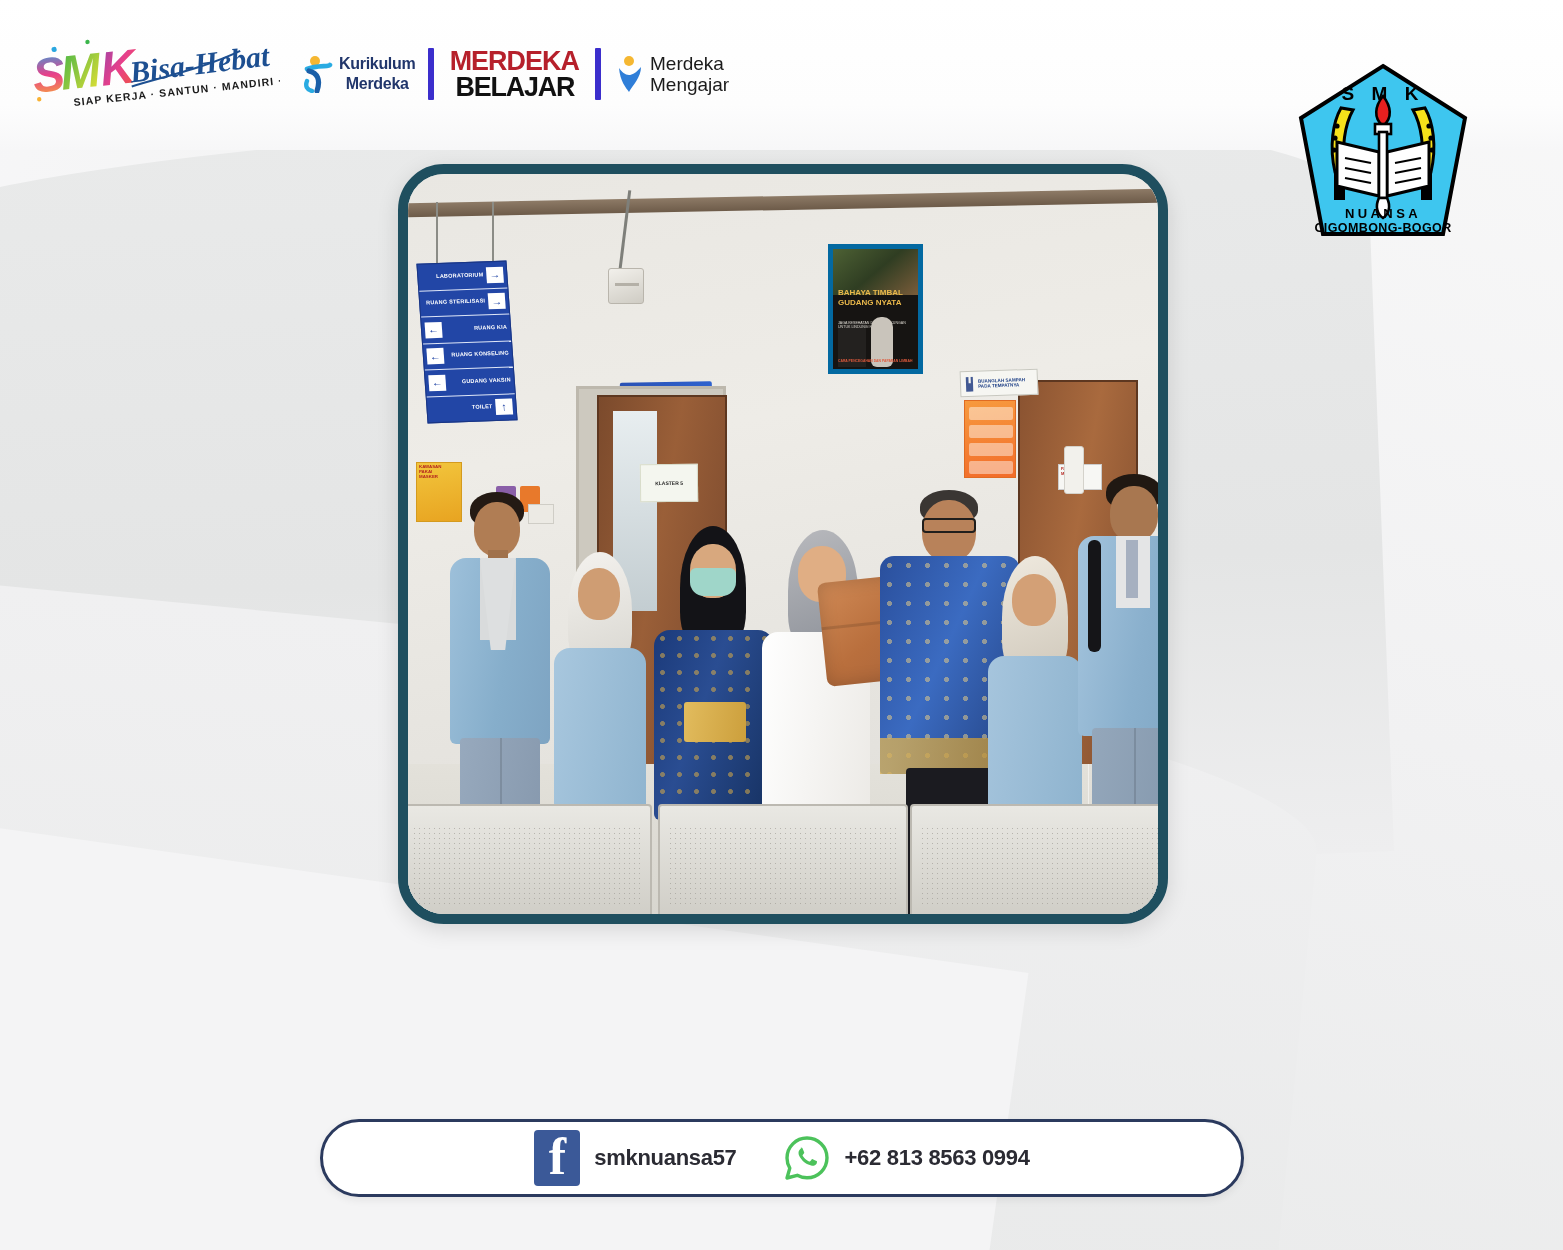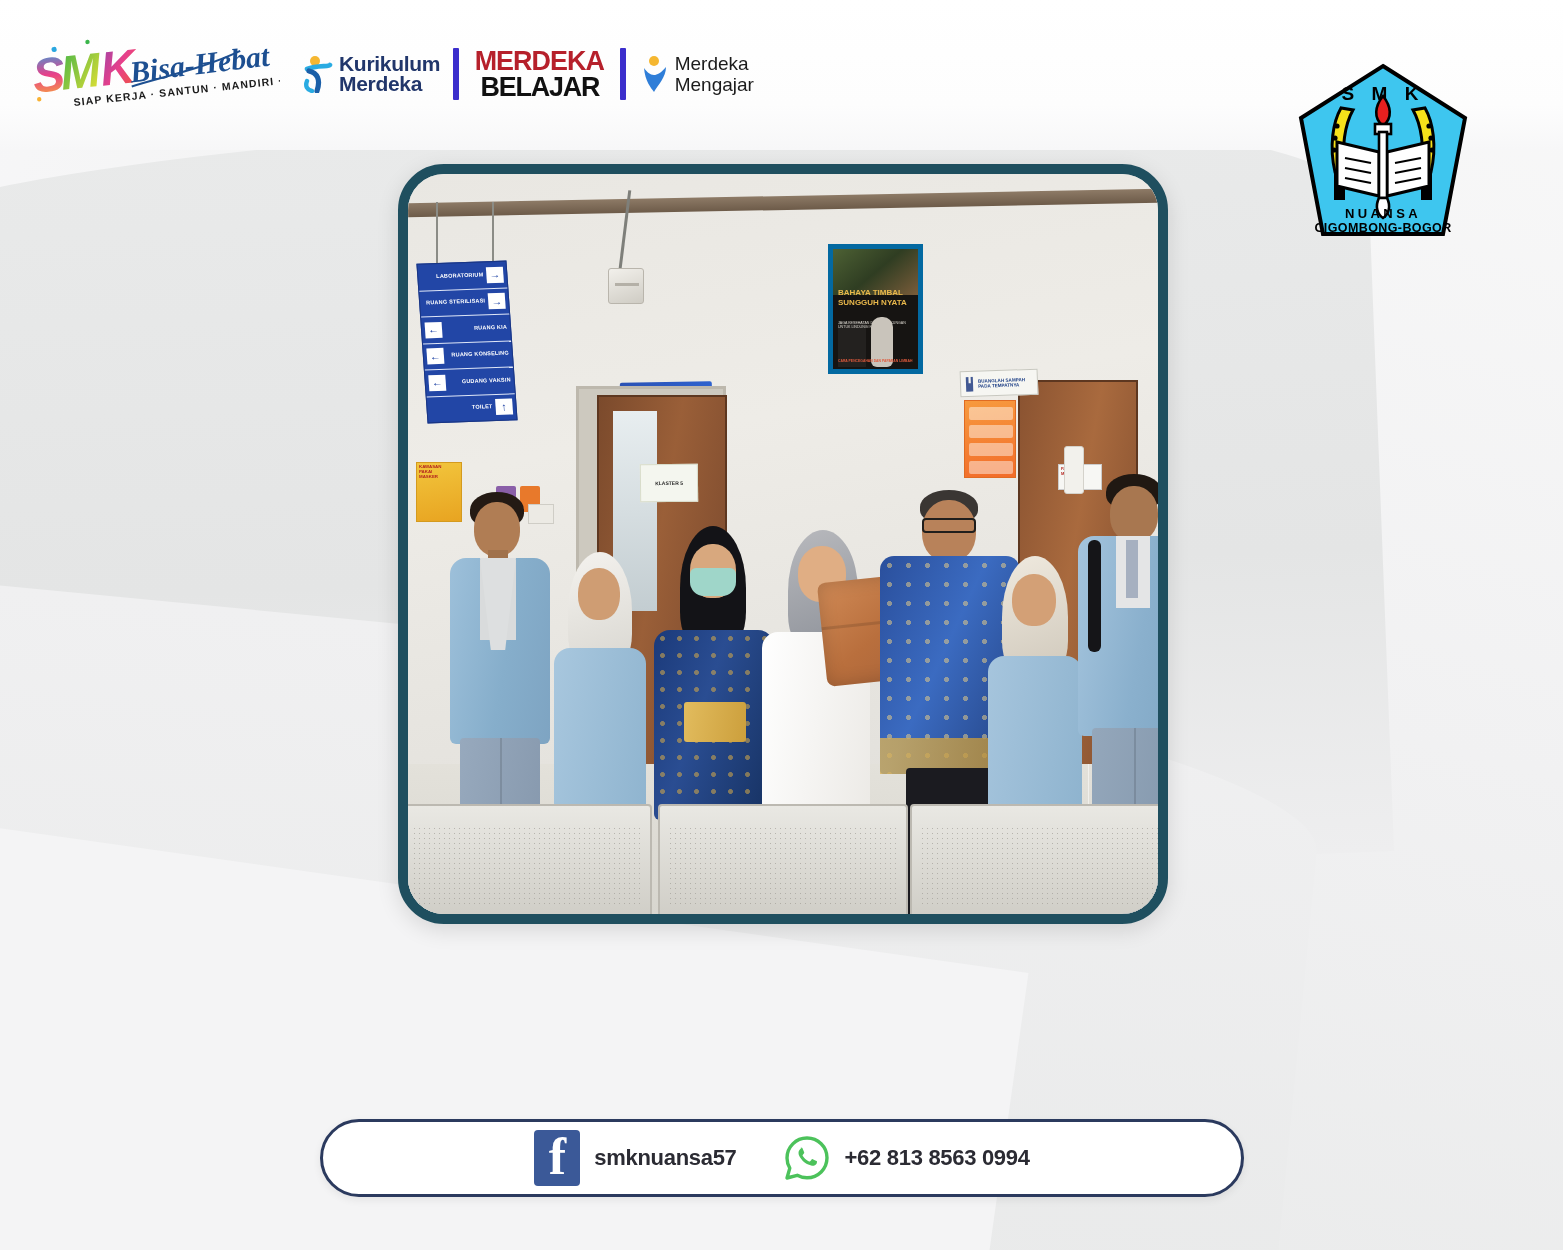--- a/index.html
+++ b/index.html
@@ -58,22 +58,22 @@
 
   
   .merdeka-group{
     position:absolute; left:303px; top:38px;
     display:flex; align-items:center; gap:0px; height:72px;
   }
   .km{ display:flex; align-items:center; gap:6px; }
   .km-mark{ width:30px; height:38px; flex:0 0 auto; }
   .km-text{
     font-family:"Liberation Sans", sans-serif;
-    font-weight:700; font-size:21px; line-height:20px;
-    color:#21366b; letter-spacing:-.3px;
+    font-weight:700; font-size:16px; line-height:20px;
+    color:#21366b; letter-spacing:-.3px;text-align:center;
   }
   .vbar{ width:6px; height:52px; background:#3b2ecc; margin:0 13px; border-radius:1px; }
   .mb-block{ display:flex; flex-direction:column; align-items:center; line-height:.92; }
   .mb-top{
     font-family:"Liberation Sans", sans-serif;
     font-weight:700; font-size:28px; color:#b6202b;
     letter-spacing:-1px; transform:scaleX(.96);
   }
   .mb-bot{
     font-family:"Liberation Sans", sans-serif;
@@ -593,21 +593,21 @@
         <div class="door">
           <div class="door-glass"></div>
         </div>
       </div>
       <div class="door-r"></div>
       <div class="klaster">KLASTER 5</div>
 
       <div class="poster-lead">
         <div class="pl-photo"></div>
         <div class="pl-t1">BAHAYA TIMBAL</div>
-        <div class="pl-t1" style="top:50px">SUNGGUH NYATA</div>
+        <div class="pl-t1" style="top:50px">GUDANG NYATA</div>
         <div class="pl-t2" style="top:72px">JAGA KESEHATAN DIRI &amp; LINGKUNGAN UNTUK LINDUNGI KELUARGA</div>
         <div class="pl-cols"></div>
         <div class="pl-body"></div>
         <div class="pl-warn">CARA PENCEGAHAN DAN PAPARAN LIMBAH</div>
       </div>
 
       <div class="trash-sign">
         <i class="trash-ic"></i>
         <span>
           <span>BUANGLAH SAMPAH</span><br>

